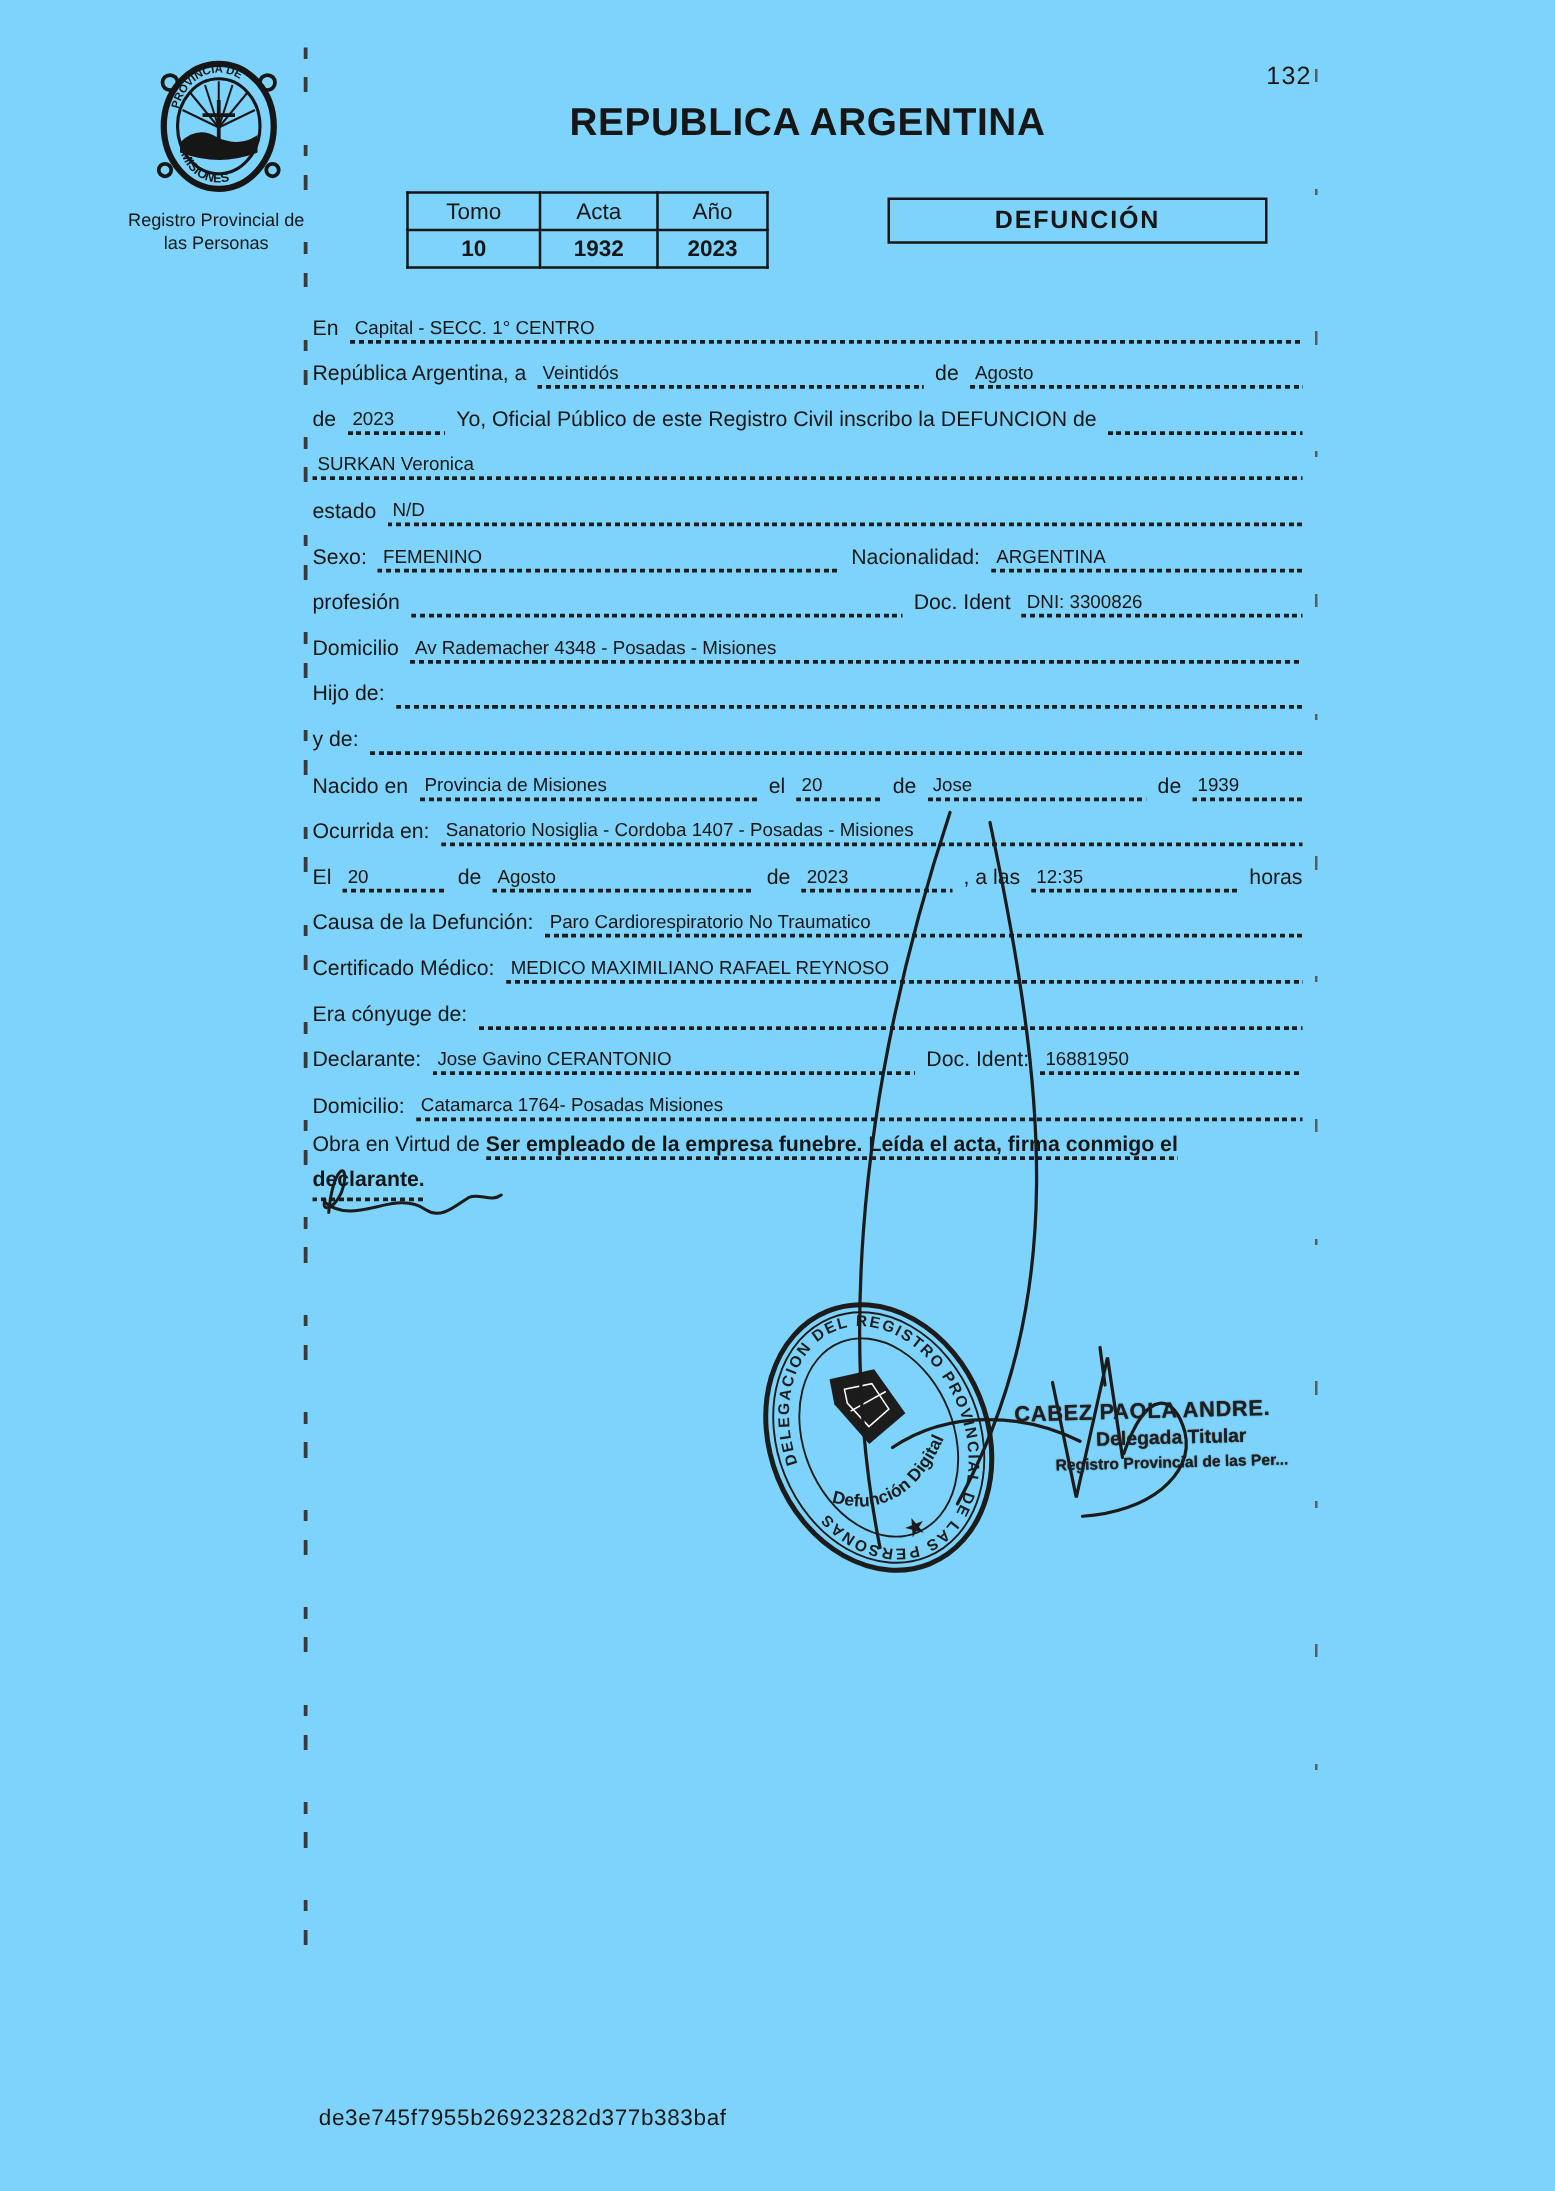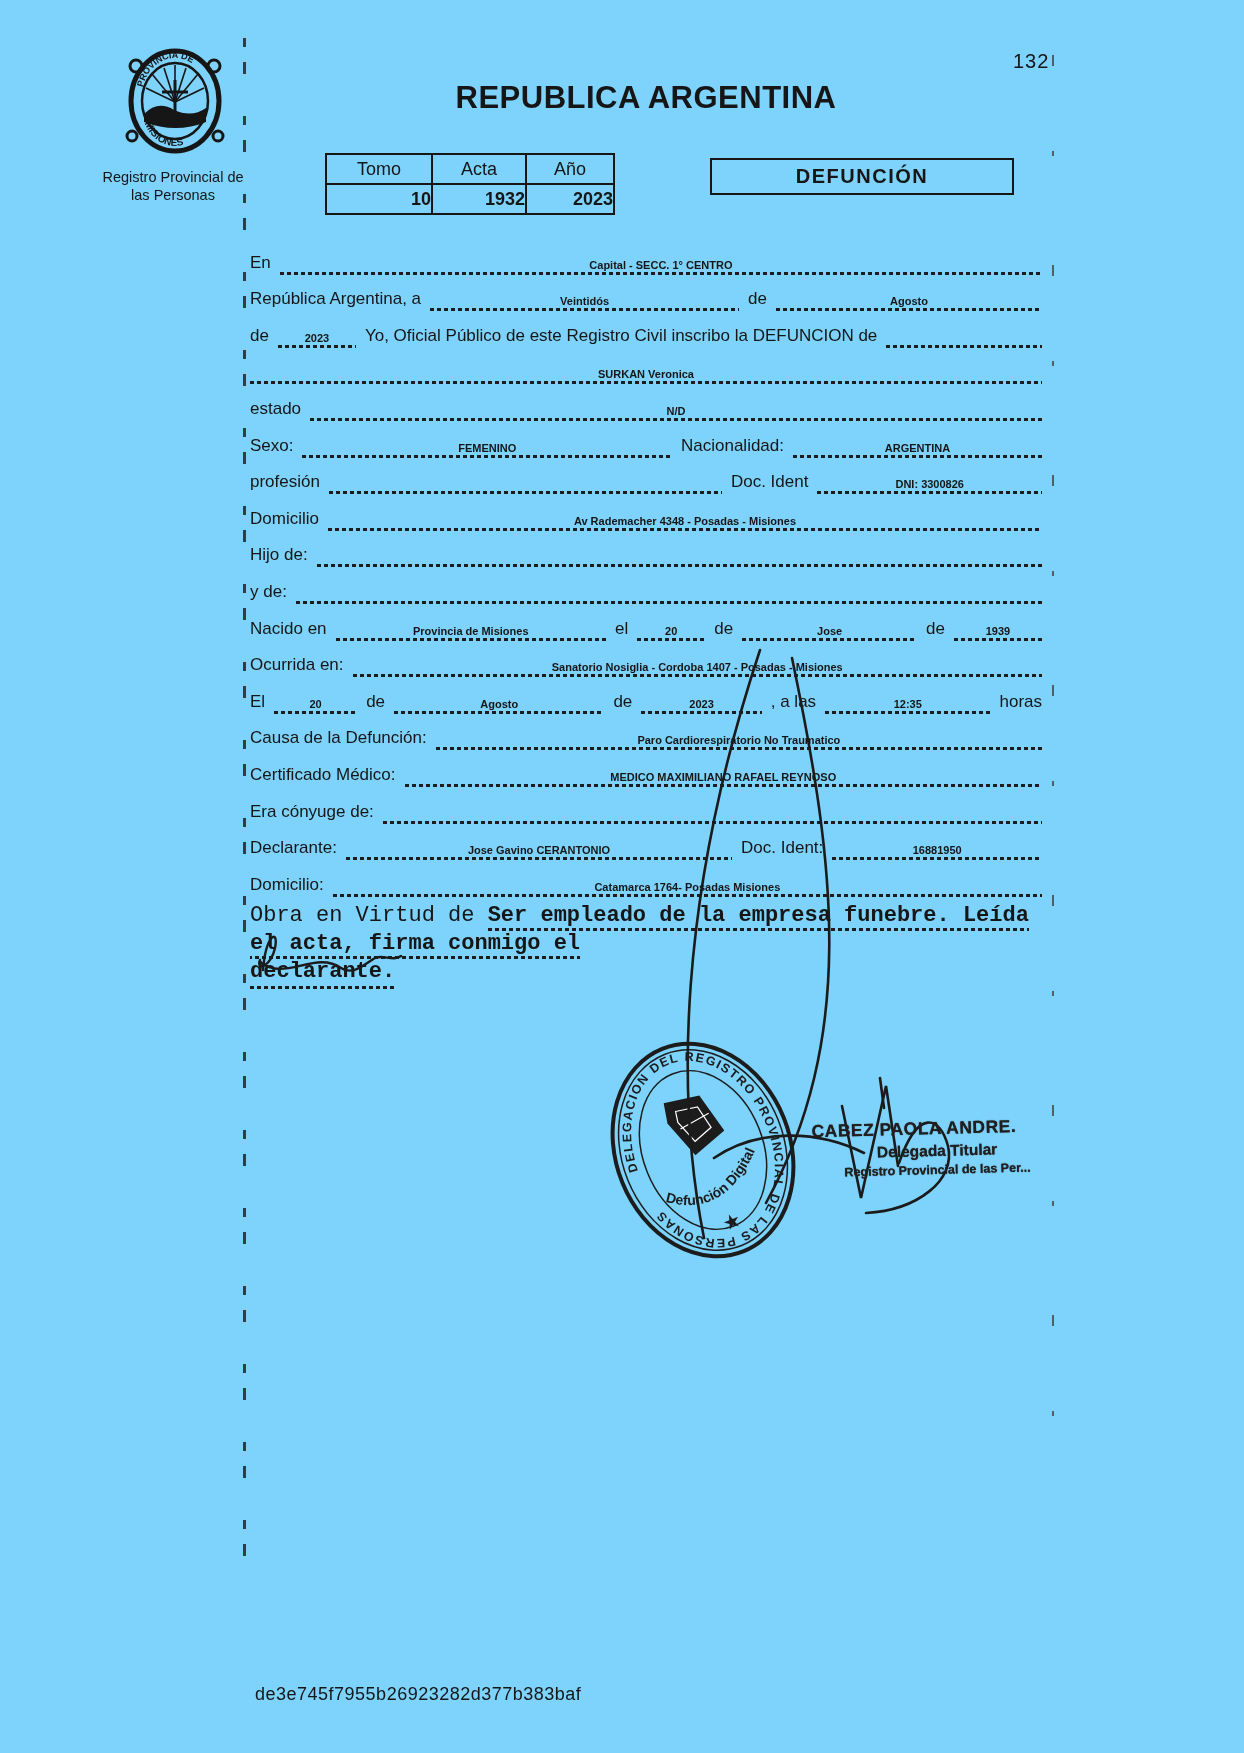--- a/index.html
+++ b/index.html
@@ -21,39 +21,39 @@
   }
   .page-number{position:absolute;left:1013px;top:50px;font-size:20px;letter-spacing:1px;}
   .seal{position:absolute;left:112px;top:44px;width:126px;height:120px;}
   .seal-caption{position:absolute;left:78px;top:168px;width:190px;text-align:center;font-size:14.5px;line-height:18px;}
   .doc-title{position:absolute;left:250px;top:80px;width:792px;text-align:center;
     font-size:31px;font-weight:700;letter-spacing:.5px;}
   
   .rec-table{position:absolute;left:325px;top:153px;border-collapse:collapse;border-radius:23px;}
   .rec-table td{border:2px solid #161616;text-align:center;font-size:18px;padding:2px 0;height:24px;}
   .rec-table .h td{font-weight:400;}
-  .rec-table .v td{font-weight:600;text-align:right;}
+  .rec-table .v td{font-weight:600;}
   .c1{width:104px}.c2{width:92px}.c3{width:86px}
   .record-type{position:absolute;left:710px;top:158px;width:300px;height:33px;
     border:2px solid #161616;display:flex;align-items:center;justify-content:center;
     font-size:20px;font-weight:600;letter-spacing:1.5px;}
   
   .form{position:absolute;left:250px;top:238px;width:792px;}
   .row{display:flex;align-items:flex-end;height:36.6px;gap:9px;}
   .label{font-size:17px;white-space:nowrap;padding-bottom:2px;}
   .field{
-    text-align:center;font-weight:700;font-size:11px;padding:0 4px 4px;
+    text-align:left;font-weight:400;font-size:15px;padding:0 4px 4px;
     background-image:repeating-linear-gradient(90deg,#1d1d1d 0 4px,transparent 4px 7px);
     background-position:0 100%;background-size:100% 3px;background-repeat:no-repeat;
     white-space:nowrap;overflow:visible;
   }
   .grow1{flex:1}.grow12{flex:1.2}.grow14{flex:1.4}.grow15{flex:1.5}.grow16{flex:1.6}
   .grow08{flex:.8}.grow09{flex:.9}.grow18{flex:1.8}.grow22{flex:2.2}
   .w60{width:60px}.w70{width:70px}.w75{width:75px}.w80{width:80px}
-  .obra{margin-top:5px;font-size:22px;line-height:28px;font-family:Liberation Mono, monospace;}
+  .obra{margin-top:5px;font-size:17px;line-height:28px;}
   .obra .inline-value{
     font-weight:700;
     background-image:repeating-linear-gradient(90deg,#1d1d1d 0 4px,transparent 4px 7px);
     background-position:0 100%;background-size:100% 3px;background-repeat:no-repeat;
     padding-bottom:3px;
   }
   .obra .line2{display:inline-block;}
   
   .sig-left{position:absolute;left:243px;top:912px;width:170px;height:85px;}
   .stamp{position:absolute;left:596px;top:1026px;width:214px;height:248px;}

